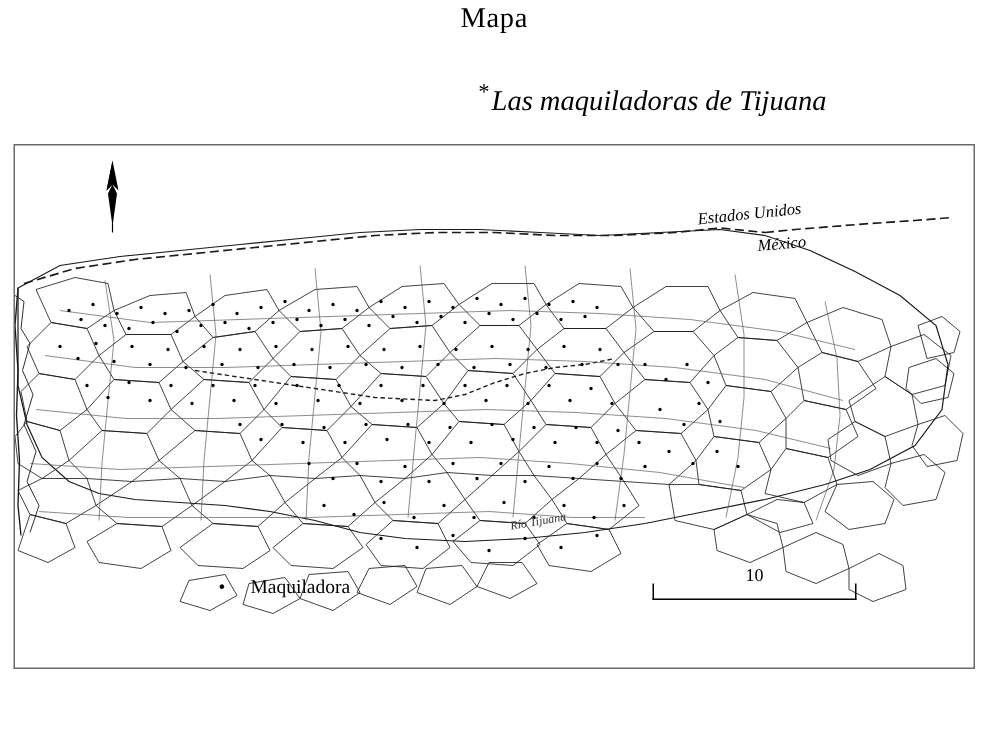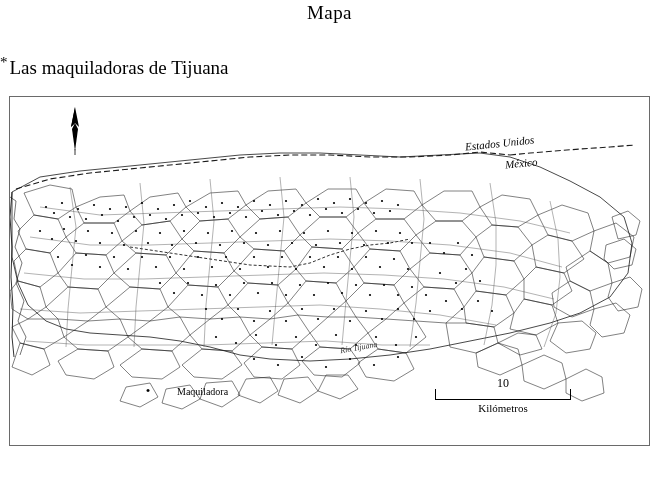--- a/index.html
+++ b/index.html
@@ -28,22 +28,23 @@
     width: 659px;
     text-align: center;
     font-size: 19px;
     letter-spacing: 0.4px;
   }
   .map-title {
     position: absolute;
     left: 0;
     top: 54px;
     width: 551px;
-    text-align: left;
+    text-align: right;
     font-size: 19px;
+    font-style: italic;
   }
   .map-title .asterisk {
     font-size: 15px;
     vertical-align: super;
     margin-right: 2px;
   }
   .map-frame {
     position: absolute;
     left: 9px;
     top: 96px;
@@ -114,22 +115,22 @@
   }
   .legend-sym-poly .box {
     position: absolute;
     left: 3px; top: 0;
     width: 20px; height: 10px;
     border: 1px solid #000;
     border-top: none;
     box-sizing: border-box;
   }
   .legend-label {
-    margin-left: 16px;
-    font-size: 10px;
+    margin-left: 6px;
+    font-size: 13px;
   }
   .scalebar {
     position: absolute;
     left: 425px;
     top: 292px;
     width: 136px;
     font-size: 10px;
     text-align: center;
   }
   .scalebar .bar {
@@ -499,20 +500,19 @@
       <div class="legend-row">
         <span class="legend-sym-point">•</span>
         <span class="legend-label">Maquiladora</span>
       </div>
     </div>
 
     <div class="scalebar">
       <div class="bar">
         <span class="ticklabel">10</span>
       </div>
-      <div class="unit">Kilómetros</div>
     </div>
 
   </div>
 
 
 
 </div>
 
 </body></html>

